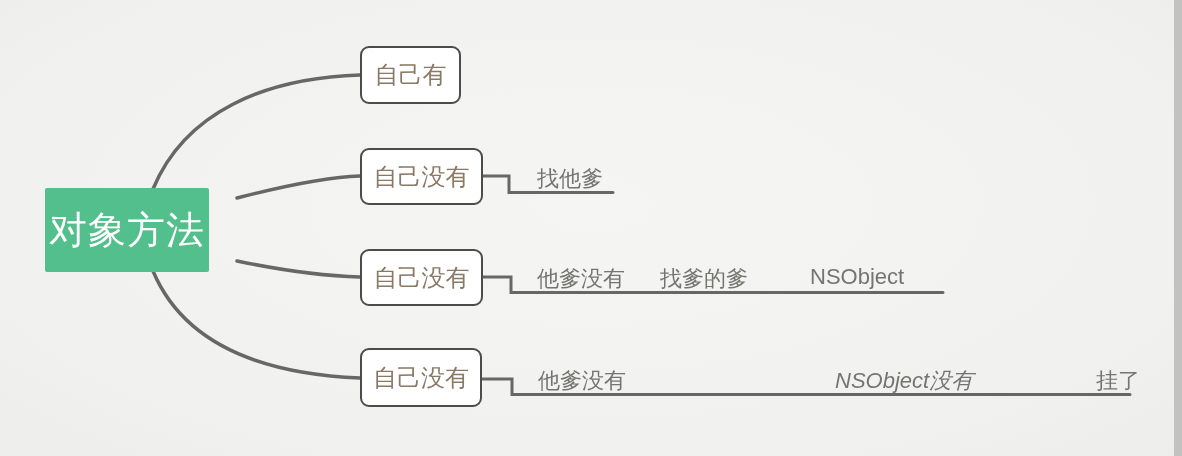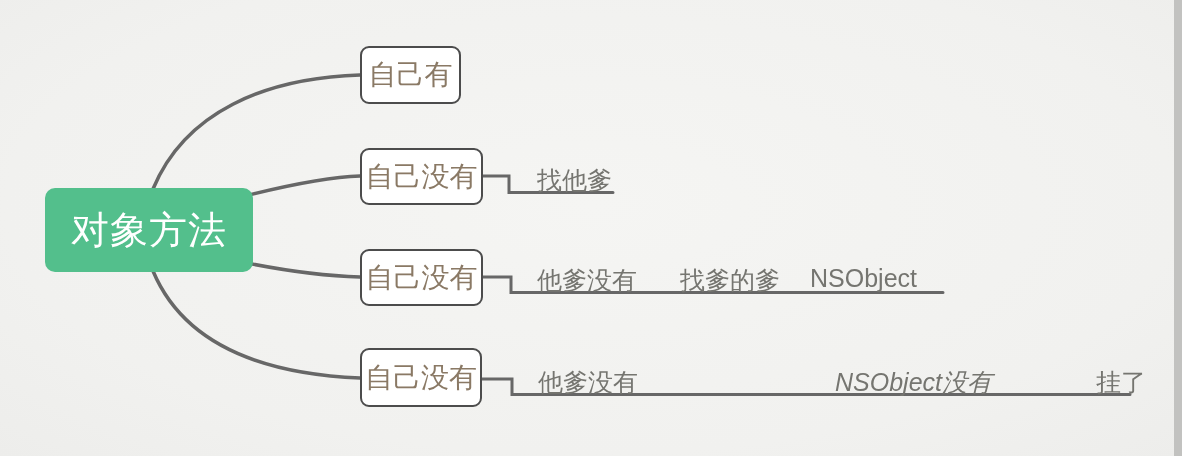--- a/index.html
+++ b/index.html
@@ -28,53 +28,53 @@
     fill: none;
     stroke: #676767;
     stroke-linecap: round;
   }
   svg.links path.curve { stroke-width: 3.5px; }
   svg.links path.elbow { stroke-width: 3px; stroke-linejoin: miter; }
   .root-node {
     position: absolute;
     left: 45px;
     top: 188px;
-    width: 208px;
+    width: 164px;
     height: 84px;
     background: #53bf8c;
-    border-radius: 10px;
+    border-radius: 2px;
     color: #ffffff;
     font-size: 38px;
     display: flex;
     align-items: center;
     justify-content: center;
     letter-spacing: 1px;
     cursor: pointer;
   }
   .branch-box {
     position: absolute;
     background: #ffffff;
     border: 2px solid #4c4c4c;
     border-radius: 9px;
     color: #8a7965;
-    font-size: 28px;
+    font-size: 24px;
     display: flex;
     align-items: center;
     justify-content: center;
     box-sizing: border-box;
     cursor: pointer;
   }
   .branch-1 { left: 360px; top: 46px;  width: 101px; height: 58px; }
   .branch-2 { left: 360px; top: 148px; width: 123px; height: 57px; }
   .branch-3 { left: 360px; top: 249px; width: 123px; height: 57px; }
   .branch-4 { left: 360px; top: 348px; width: 122px; height: 59px; }
   .leaf-label {
     position: absolute;
     color: #757570;
-    font-size: 25px;
+    font-size: 22px;
     white-space: nowrap;
     cursor: pointer;
   }
   .edge-strip {
     position: absolute;
     right: 0;
     top: 0;
     width: 8px;
     height: 456px;
     background: #c2c2c0;
@@ -98,21 +98,21 @@
   <div class="root-node">对象方法</div>
 
   <div class="branch-box branch-1">自己有</div>
   <div class="branch-box branch-2">自己没有</div>
   <div class="branch-box branch-3">自己没有</div>
   <div class="branch-box branch-4">自己没有</div>
 
   <div class="leaf-label" style="left:537px; top:164px;">找他爹</div>
 
   <div class="leaf-label" style="left:537px; top:264px;">他爹没有</div>
-  <div class="leaf-label" style="left:680px; top:264px;">找爹的爹</div>
+  <div class="leaf-label" style="left:660px; top:264px;">找爹的爹</div>
   <div class="leaf-label" style="left:810px; top:264px;">NSObject</div>
 
   <div class="leaf-label" style="left:538px; top:366px;">他爹没有</div>
   <div class="leaf-label" style="left:835px; top:366px;font-style:italic;">NSObject没有</div>
   <div class="leaf-label" style="left:1072px; top:366px;margin-left:24px;">挂了</div>
 
   <div class="edge-strip"></div>
 </div>
 
 </body></html>

